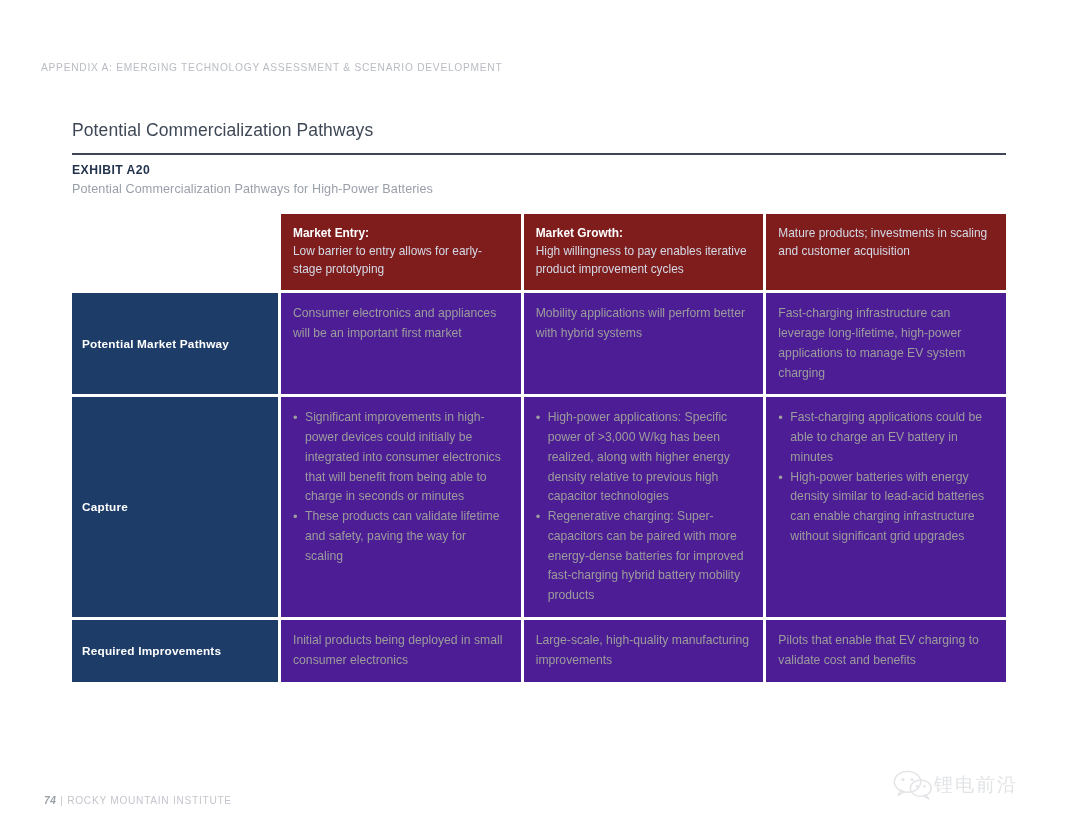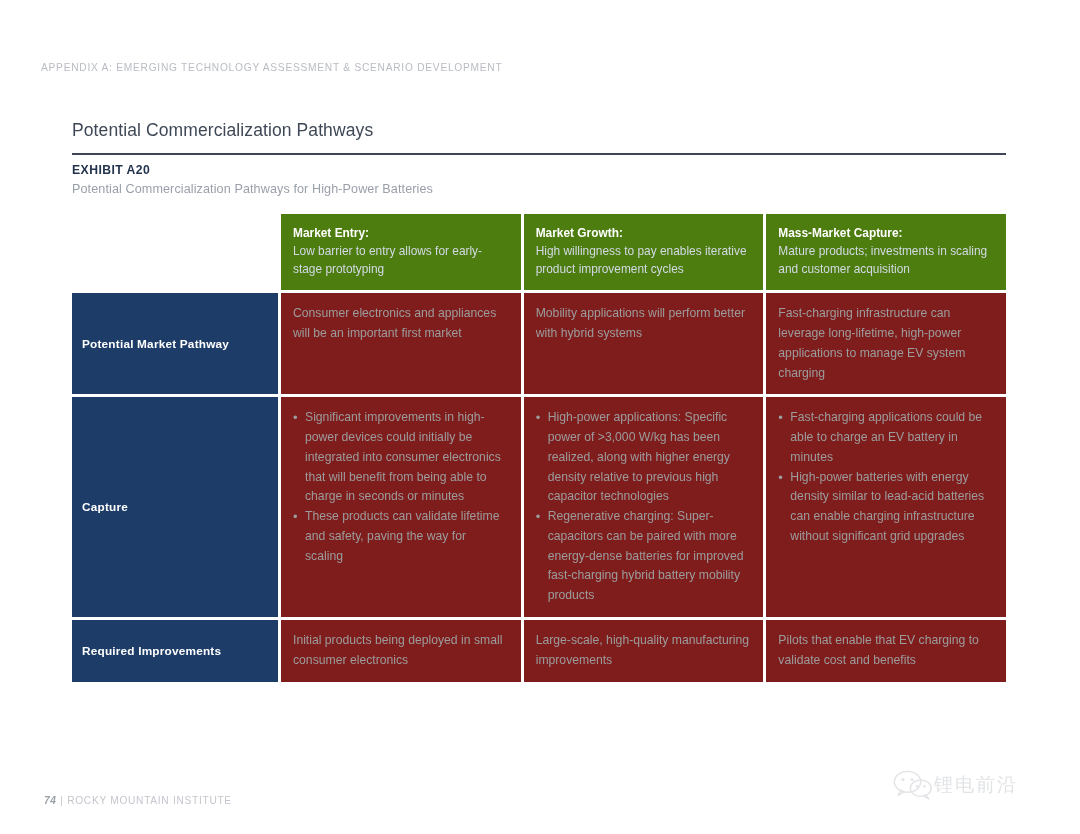--- a/index.html
+++ b/index.html
@@ -92,33 +92,33 @@
     align-items: center;
     padding-left: 10px;
     box-sizing: border-box;
   }
   .rh-cell.blank { background: transparent; }
 
   .colgap { flex: 0 0 3px; }
 
   .hcell {                  
     flex: 1 1 0;
-    background: #4d7c0f;
+    background: #7f1d1d;
     color: #ffffff;
     padding: 10px 12px 12px 12px;
     box-sizing: border-box;
     font-size: 11.9px;
     line-height: 1.52;
   }
   .hcell b { font-weight: bold; display: block; }
   .hcell span { color: #d3dae6; font-weight: 400; }
 
   .cell {                   
     flex: 1 1 0;
-    background: #7f1d1d;
+    background: #4c1d95;
     color: #9c9c9c;
     padding: 11px 14px 11px 12px;
     box-sizing: border-box;
     font-size: 12.2px;
     line-height: 1.62;
   }
   .cell.tall { min-height: 196px; }
 
   .cell ul {
     margin: 0;
@@ -189,21 +189,20 @@
       <b>Market Entry:</b>
       <span>Low barrier to entry allows for early-stage prototyping</span>
     </div>
     <div class="colgap"></div>
     <div class="hcell">
       <b>Market Growth:</b>
       <span>High willingness to pay enables iterative product improvement cycles</span>
     </div>
     <div class="colgap"></div>
     <div class="hcell">
-      <b>Mass-Market Capture:</b>
       <span>Mature products; investments in scaling and customer acquisition</span>
     </div>
   </div>
 
   <div class="rowgap"></div>
 
   <div class="trow">
     <div class="rh-cell">Potential Market Pathway</div>
     <div class="colgap"></div>
     <div class="cell">Consumer electronics and appliances will be an important first market</div>

